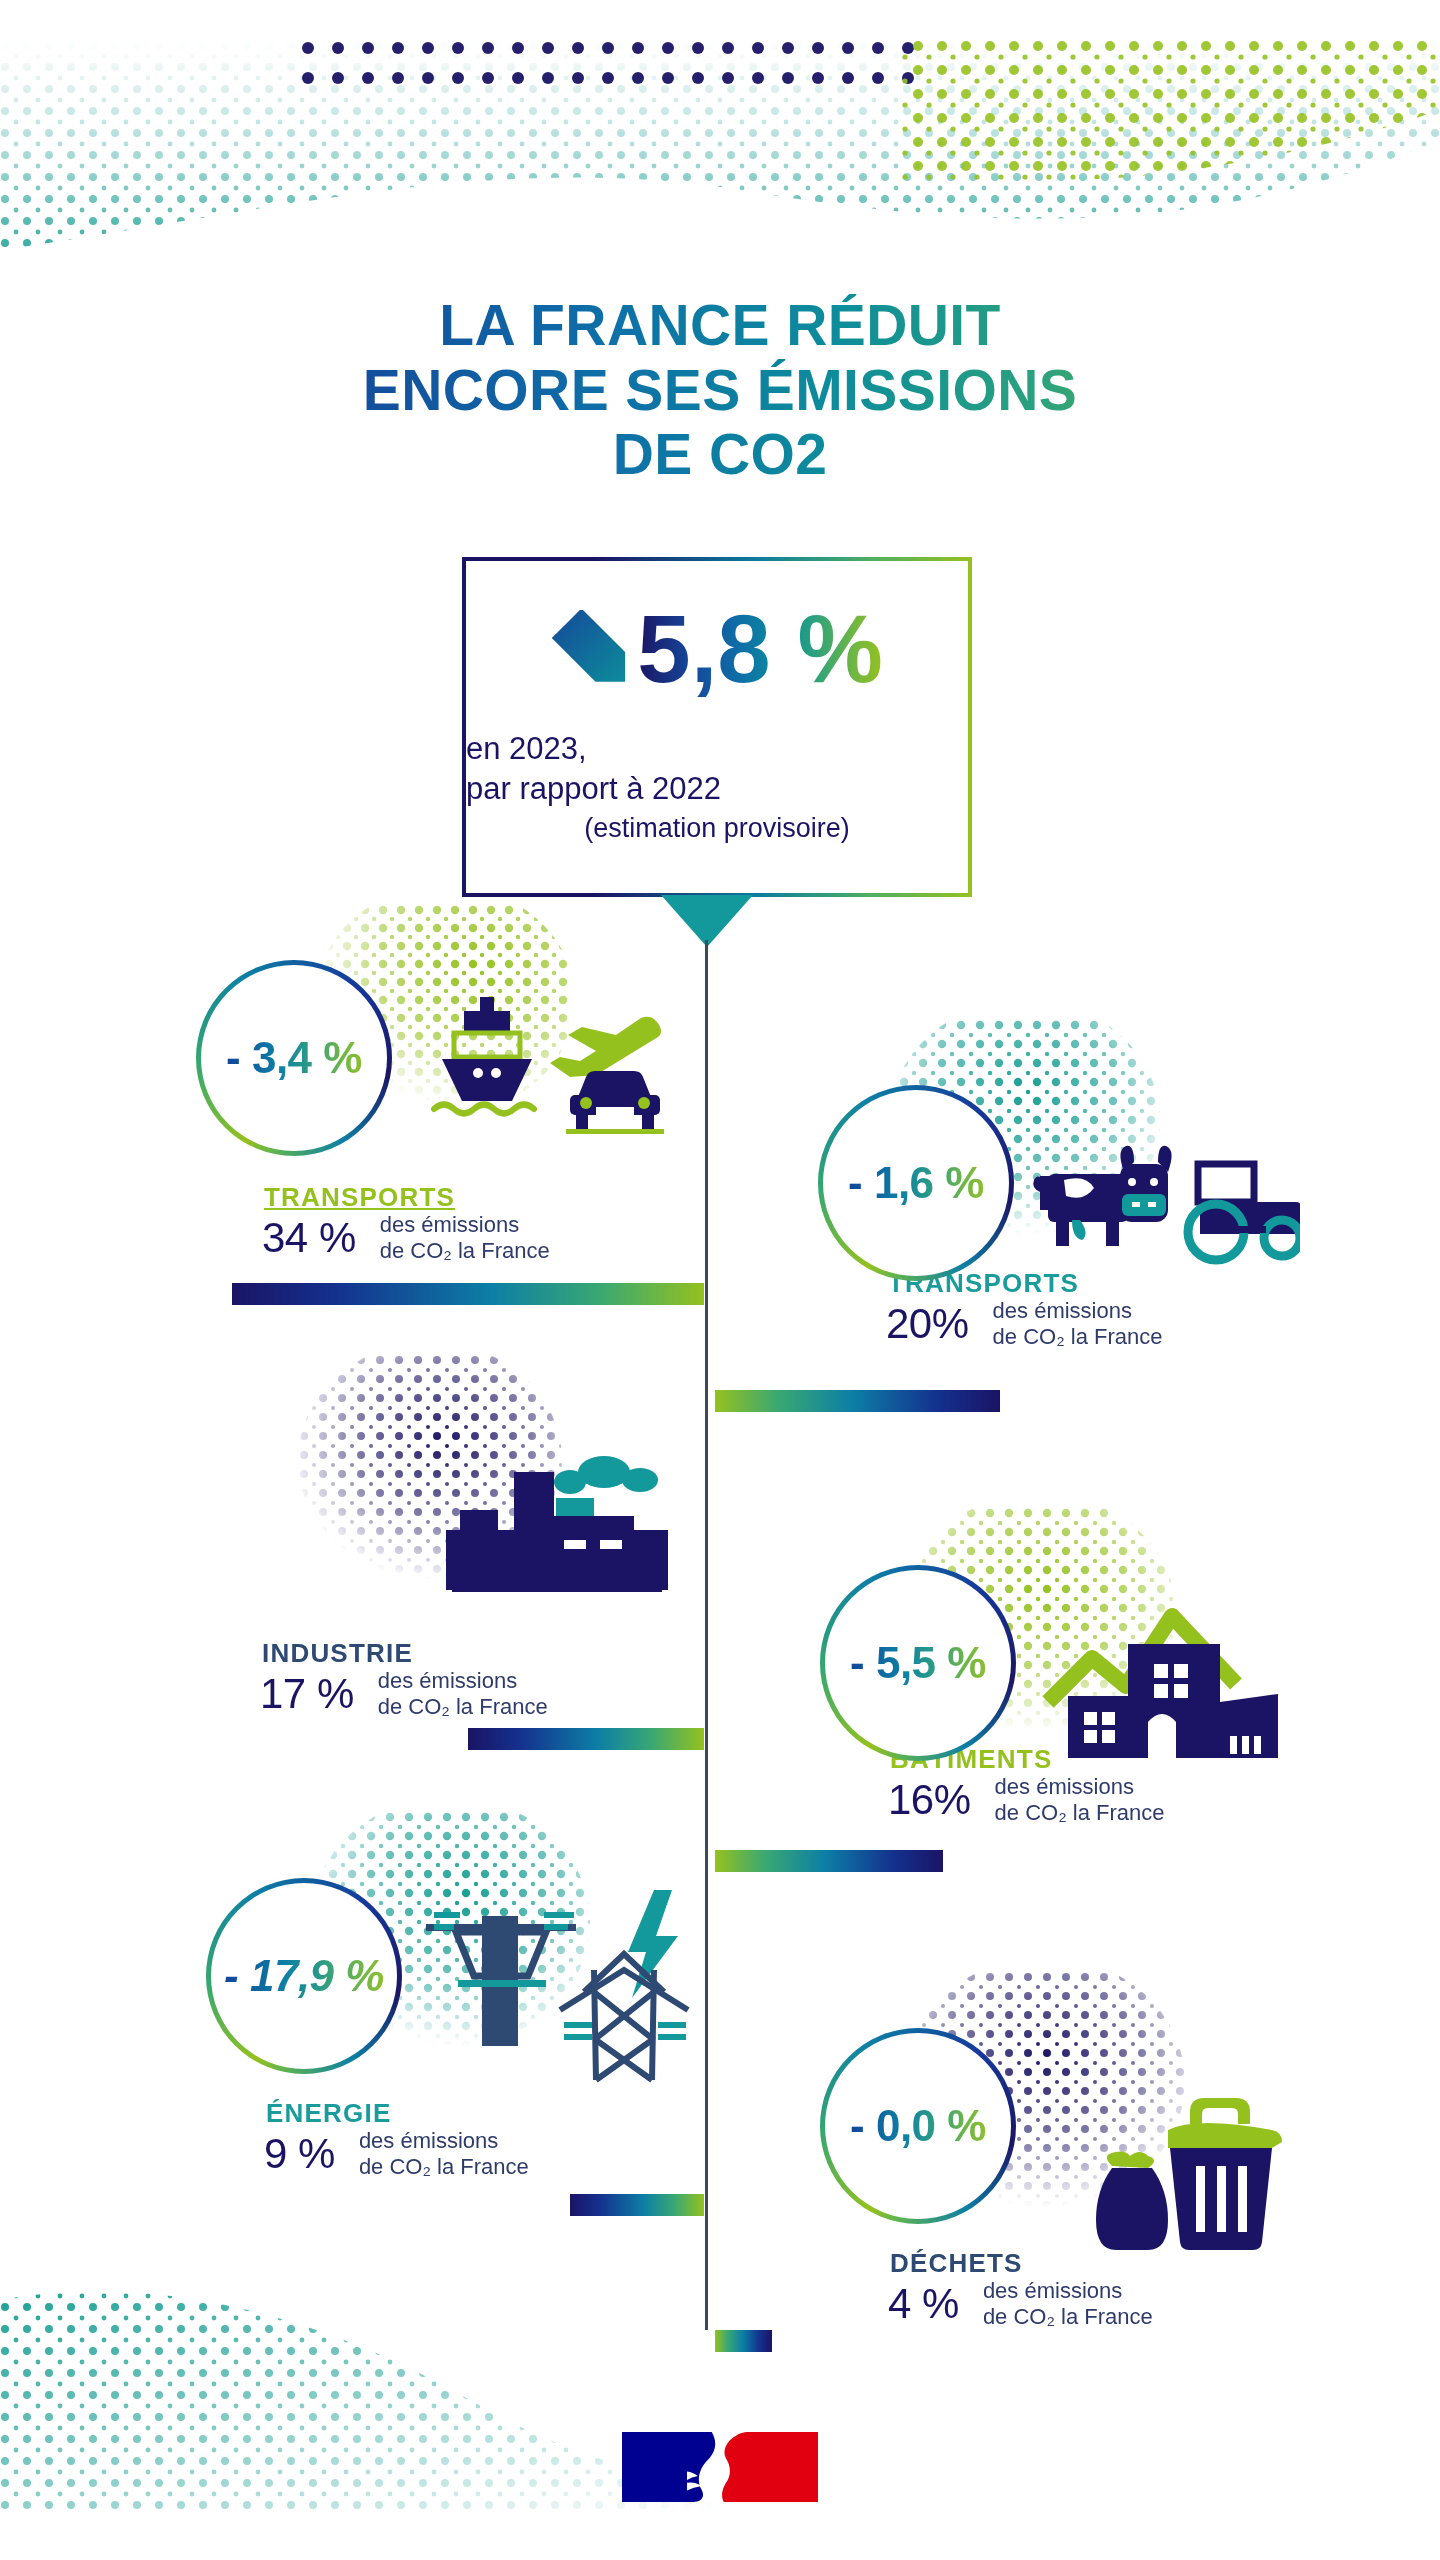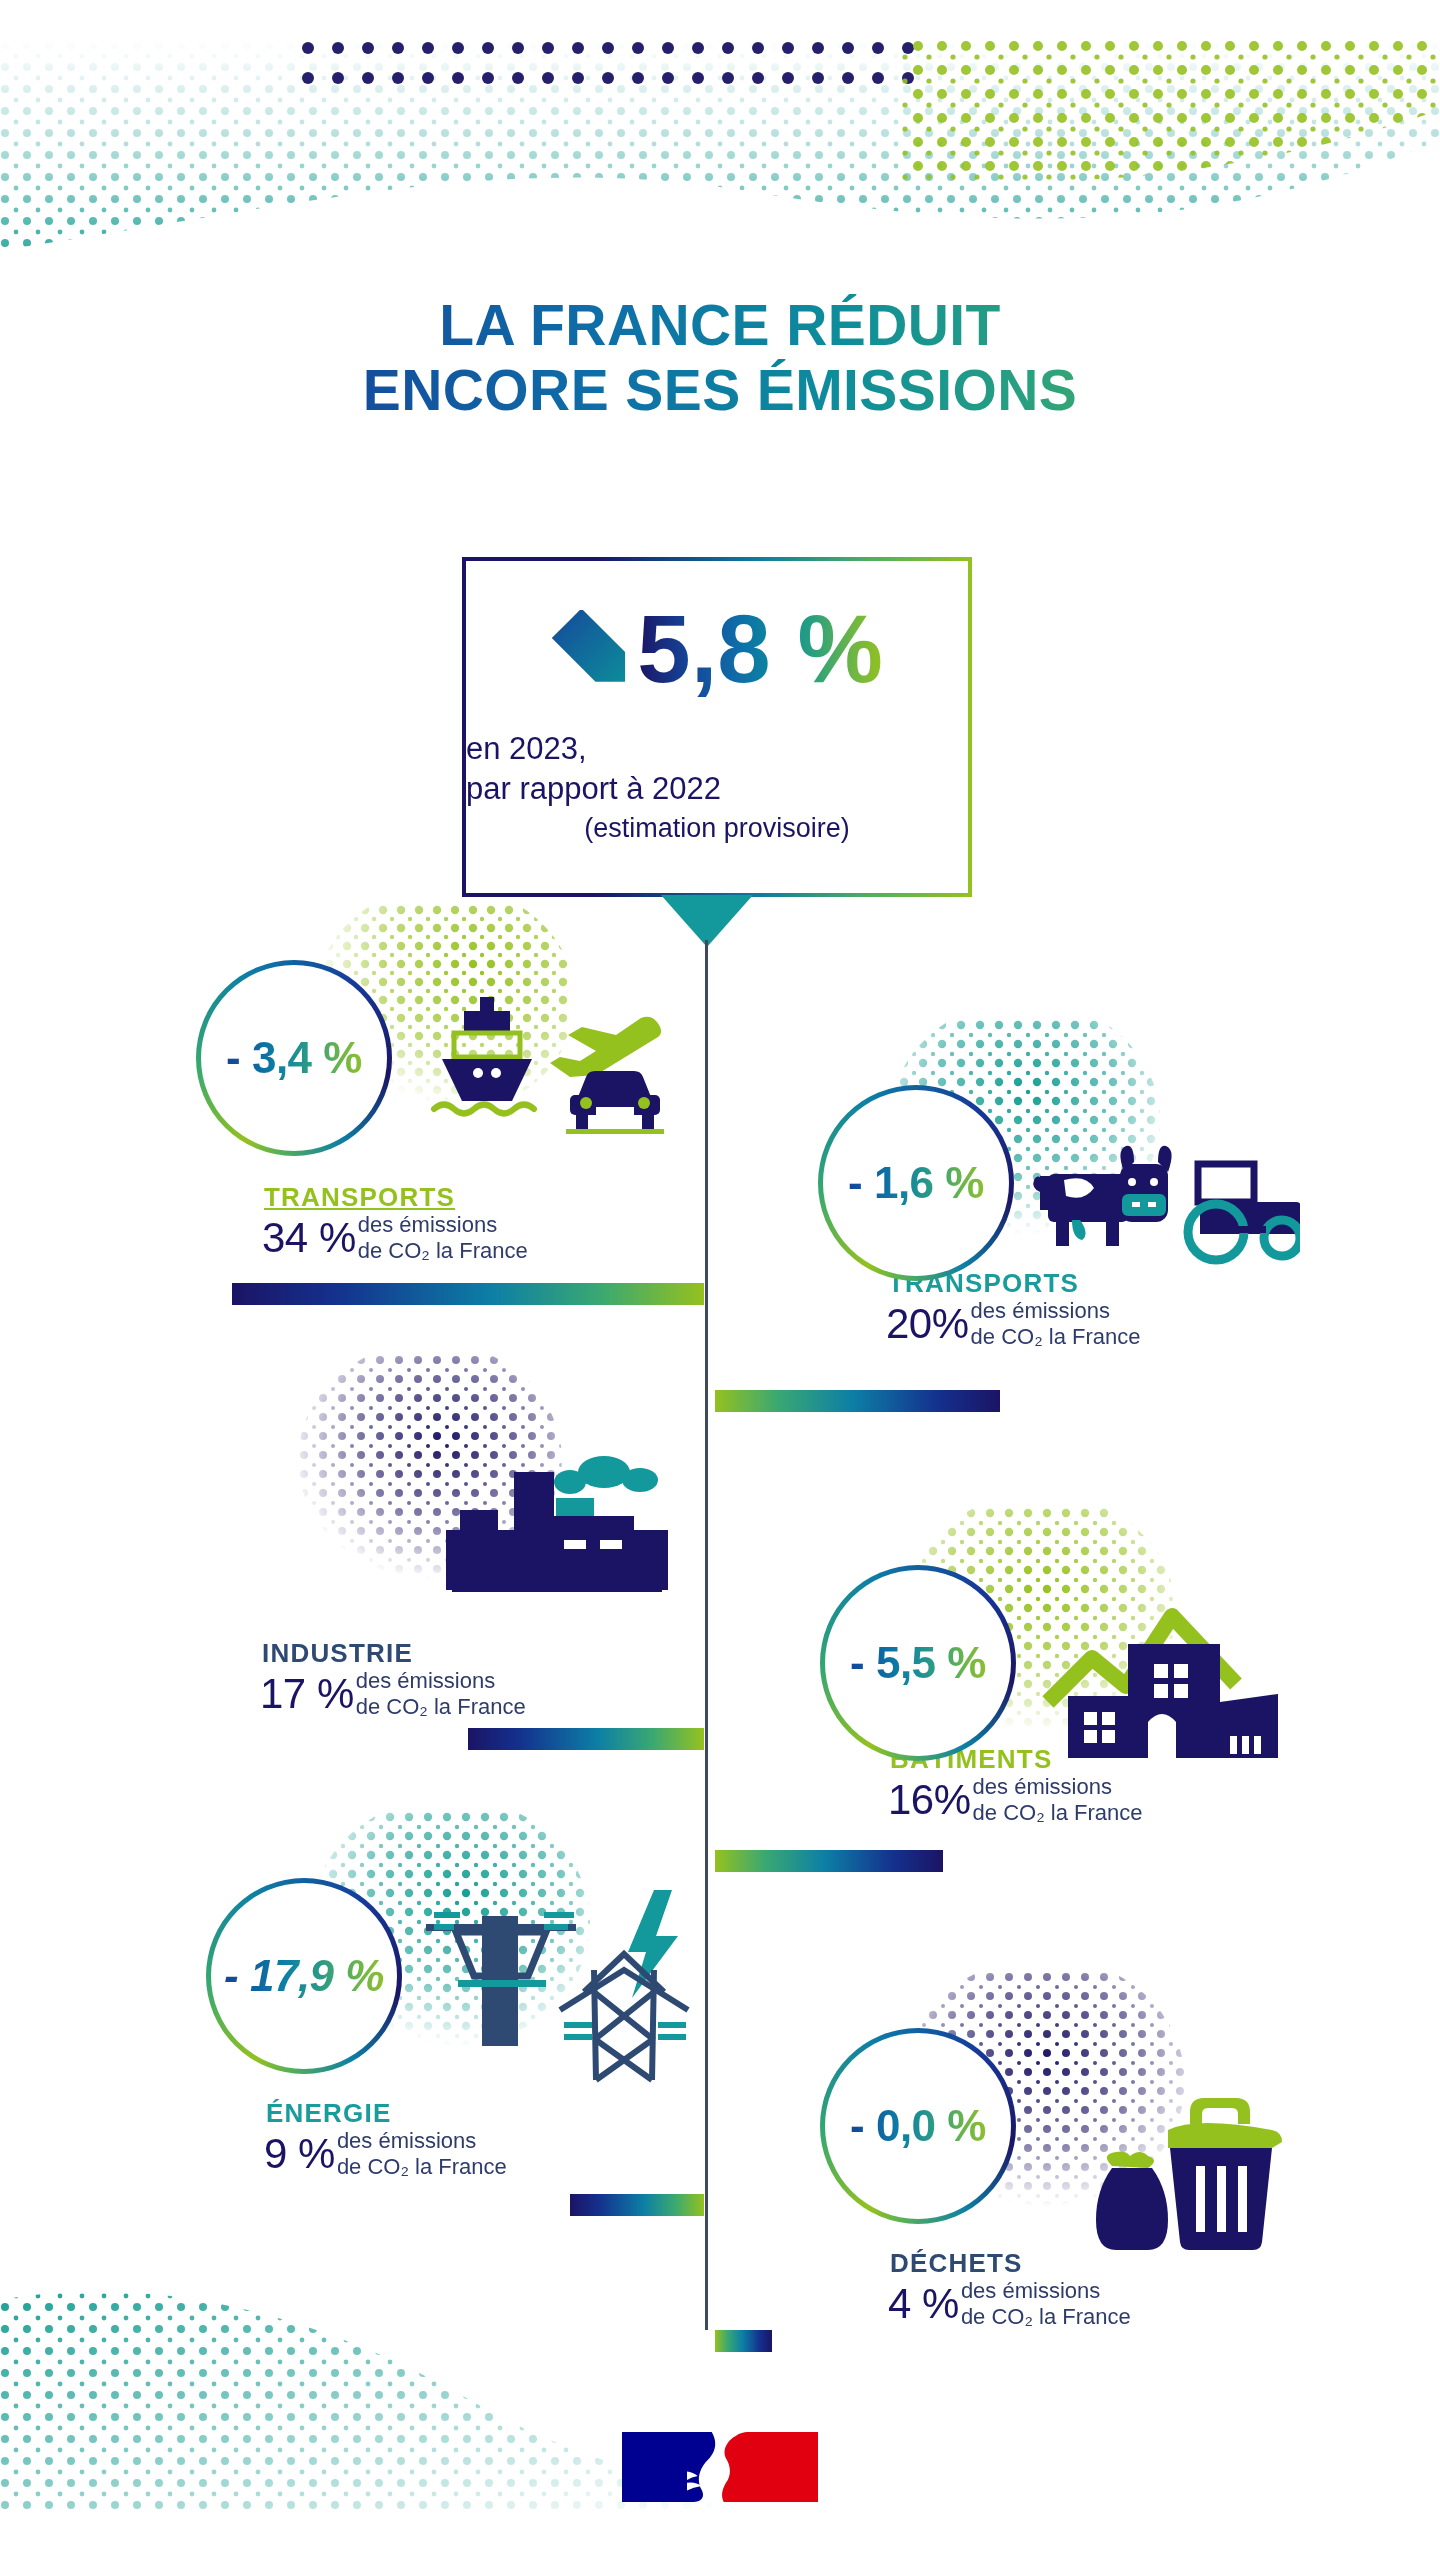--- a/index.html
+++ b/index.html
@@ -85,21 +85,21 @@
   .circle .val{
     font-size:44px;font-weight:bold;letter-spacing:-0.5px;white-space:nowrap;
     background:linear-gradient(90deg,#12459a 0%,#0d7fa5 38%,#2c9c84 62%,#6cb54a 84%,#8dbf2f 100%);
     -webkit-background-clip:text;background-clip:text;
     color:transparent;-webkit-text-fill-color:transparent;
   }
   .sector-label{
     position:absolute;font-size:26px;font-weight:bold;letter-spacing:1.2px;
     white-space:nowrap;
   }
-  .sector-stat{position:absolute;display:flex;align-items:center;gap:2px;white-space:nowrap;}
+  .sector-stat{position:absolute;display:flex;align-items:center;gap:24px;white-space:nowrap;}
   .sector-stat .big{font-size:42px;color:#1b1464;font-weight:normal;letter-spacing:-0.5px;}
   .sector-stat .desc{font-size:22px;color:#2e3b6b;line-height:1.16;font-weight:normal;}
   .sector-stat .desc span{display:block;}
 
   .bar{position:absolute;height:22px;}
   .bar.ltr{background:linear-gradient(90deg,#1b1464 0%,#14318e 22%,#0d7fa5 55%,#3aa872 78%,#95c11f 100%);}
   .bar.rtl{background:linear-gradient(90deg,#95c11f 0%,#3aa872 22%,#0d7fa5 48%,#14318e 78%,#1b1464 100%);}
 
   .icon-wrap{position:absolute;z-index:3;}
 
@@ -150,20 +150,21 @@
     </g>
     <g clip-path="url(#clipWaveTop2)">
       <rect x="300" y="0" width="620" height="60" fill="url(#dotsNavyTop)" opacity="0.95"></rect>
       <rect x="900" y="0" width="540" height="150" fill="url(#dotsGreenTop)" opacity="0.9"></rect>
     </g>
   </svg>
 
   <h1 id="title">
     <span class="tline grad-text">LA FRANCE RÉDUIT</span>
     <span class="tline grad-text">ENCORE SES ÉMISSIONS</span>
+    <span class="tline grad-text">DE CO2</span>
   </h1>
 
   <div id="hero-box">
     <div id="hero-headline">
       <svg id="hero-arrow" viewBox="0 0 100 100" aria-hidden="true">
         <defs>
           <linearGradient id="arrGrad" x1="0" y1="0" x2="1" y2="1">
             <stop offset="0%" stop-color="#15489a"></stop>
             <stop offset="100%" stop-color="#0d8c9b"></stop>
           </linearGradient>

